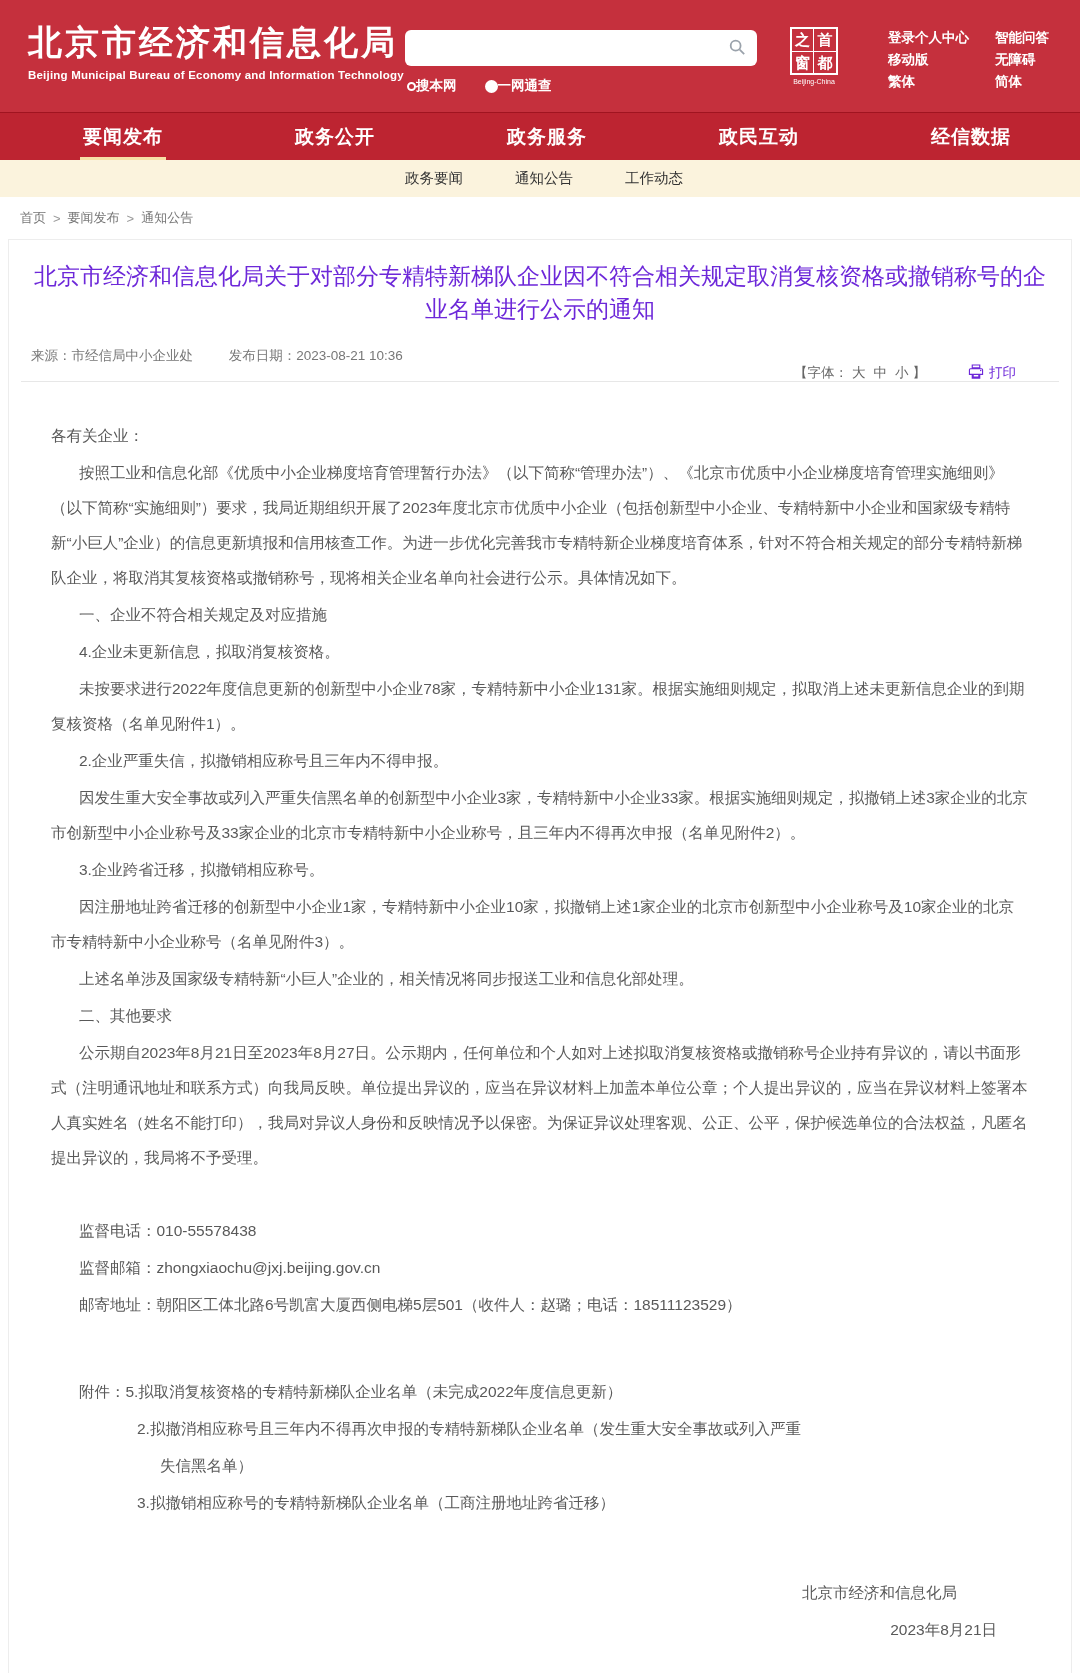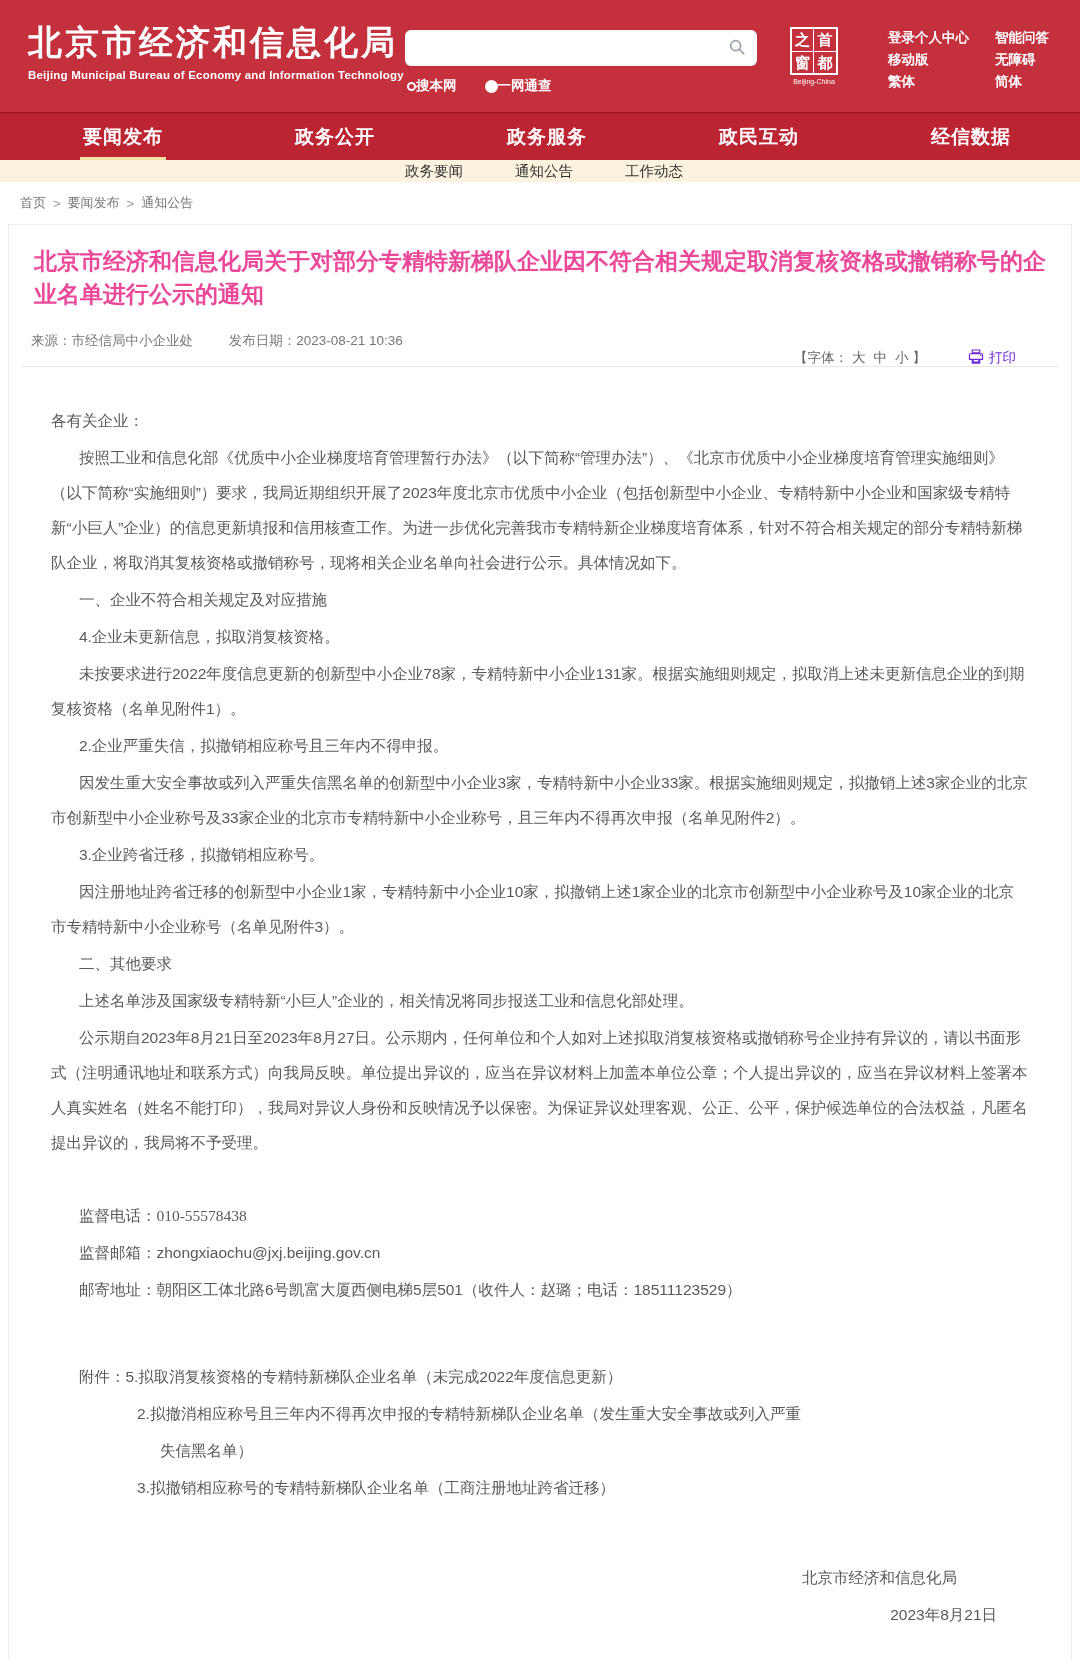--- a/index.html
+++ b/index.html
@@ -27,39 +27,39 @@
   .cw-cell:nth-child(1), .cw-cell:nth-child(3) { border-right:1px solid #fff; }
   .cw-caption { font-size:7px; margin-top:3px; letter-spacing:0; }
   .quick-links { position:absolute; left:888px; top:27px; display:flex; gap:26px; }
   .ql-col { display:flex; flex-direction:column; }
   .ql-item { color:#fff; font-size:13.5px; font-weight:bold; line-height:22px; cursor:pointer; white-space:nowrap; }
   
   .main-nav { height:48px; background:#bd2431; border-top:1px solid #a01420; display:flex; justify-content:space-between; align-items:stretch; padding:0 69px 0 83px; }
   .nav-item { position:relative; display:flex; align-items:center; color:#fff; font-size:19px; font-weight:bold; letter-spacing:1px; cursor:pointer; }
   .nav-item.active::after { content:""; position:absolute; left:50%; transform:translateX(-50%); bottom:0; width:86px; height:3px; background:#f7dfa6; }
   
-  .sub-nav { height:22px; background:#fbf3dd; display:flex; align-items:center; padding-left:405px; gap:52px; }
+  .sub-nav { height:37px; background:#fbf3dd; display:flex; align-items:center; padding-left:405px; gap:52px; }
   .subnav-item { font-size:14.5px; color:#333; cursor:pointer; }
   
   .breadcrumb { padding:12px 8px 8px 20px; font-size:13px; color:#999; display:flex; gap:7px; align-items:center; }
   .crumb { color:#777; cursor:pointer; }
   
   .card { margin:4px 8px 0; height:1436px; border:1px solid #ededed; border-bottom:none; overflow:hidden; background:#fff; }
-  .doc-title { margin:20px auto 0; width:1012px; text-align:left; font-size:23px; font-weight:bold; color:#ec4899; line-height:33px; }
+  .doc-title { margin:20px auto 0; width:1012px; text-align:center; font-size:23px; font-weight:normal; color:#6d28d9; line-height:33px; }
   .meta { position:relative; margin-top:16px; height:30px; font-size:13.5px; color:#777; }
   .meta-left { position:absolute; left:22px; top:5px; }
   .meta-date { margin-left:32px; }
   .meta-right { position:absolute; right:55px; top:22px; display:flex; align-items:center; color:#666; }
   .font-size-opt { margin:0 4px; cursor:pointer; }
   .print-btn { display:flex; align-items:flex-end; gap:5px; margin-left:42px; cursor:pointer; color:#6d28d9; background:none; border:none; font-size:13.5px; }
   .meta-divider { border-bottom:1px solid #e7e7e7; margin:9px 12px 0; }
   .article-body { padding:34px 42px 0; font-size:15.5px; color:#595959; line-height:35px; }
   .article-body p { margin:2px 0; }
   .indent { text-indent:1.8em; }
-  .gap-contact { margin-top:38px !important;font-family:Liberation Serif, serif; }
+  .gap-contact { margin-top:38px !important; }
   .gap-attach { margin-top:52px !important; }
   .attach-cont { padding-left:86px; }
   .attach-cont2 { padding-left:109px; }
   .signature { margin-top:55px; text-align:right; }
   .signature .sig-org { padding-right:72px; }
   .signature .sig-date { padding-right:32px; }
 </style>
 </head>
 <body>
 
@@ -168,22 +168,22 @@
   <article class="article-body">
     <p>各有关企业：</p>
     <p class="indent">按照工业和信息化部《优质中小企业梯度培育管理暂行办法》（以下简称“管理办法”）、《北京市优质中小企业梯度培育管理实施细则》（以下简称“实施细则”）要求，我局近期组织开展了2023年度北京市优质中小企业（包括创新型中小企业、专精特新中小企业和国家级专精特新“小巨人”企业）的信息更新填报和信用核查工作。为进一步优化完善我市专精特新企业梯度培育体系，针对不符合相关规定的部分专精特新梯队企业，将取消其复核资格或撤销称号，现将相关企业名单向社会进行公示。具体情况如下。</p>
     <p class="indent">一、企业不符合相关规定及对应措施</p>
     <p class="indent">4.企业未更新信息，拟取消复核资格。</p>
     <p class="indent">未按要求进行2022年度信息更新的创新型中小企业78家，专精特新中小企业131家。根据实施细则规定，拟取消上述未更新信息企业的到期复核资格（名单见附件1）。</p>
     <p class="indent">2.企业严重失信，拟撤销相应称号且三年内不得申报。</p>
     <p class="indent">因发生重大安全事故或列入严重失信黑名单的创新型中小企业3家，专精特新中小企业33家。根据实施细则规定，拟撤销上述3家企业的北京市创新型中小企业称号及33家企业的北京市专精特新中小企业称号，且三年内不得再次申报（名单见附件2）。</p>
     <p class="indent">3.企业跨省迁移，拟撤销相应称号。</p>
     <p class="indent">因注册地址跨省迁移的创新型中小企业1家，专精特新中小企业10家，拟撤销上述1家企业的北京市创新型中小企业称号及10家企业的北京市专精特新中小企业称号（名单见附件3）。</p>
+    <p class="indent">上述名单涉及国家级专精特新“小巨人”企业的，相关情况将同步报送工业和信息化部处理。</p>
     <p class="indent">二、其他要求</p>
-    <p class="indent">上述名单涉及国家级专精特新“小巨人”企业的，相关情况将同步报送工业和信息化部处理。</p>
     <p class="indent">公示期自2023年8月21日至2023年8月27日。公示期内，任何单位和个人如对上述拟取消复核资格或撤销称号企业持有异议的，请以书面形式（注明通讯地址和联系方式）向我局反映。单位提出异议的，应当在异议材料上加盖本单位公章；个人提出异议的，应当在异议材料上签署本人真实姓名（姓名不能打印），我局对异议人身份和反映情况予以保密。为保证异议处理客观、公正、公平，保护候选单位的合法权益，凡匿名提出异议的，我局将不予受理。</p>
 
     <p class="indent gap-contact">监督电话：010-55578438</p>
     <p class="indent">监督邮箱：zhongxiaochu@jxj.beijing.gov.cn</p>
     <p class="indent">邮寄地址：朝阳区工体北路6号凯富大厦西侧电梯5层501（收件人：赵璐；电话：18511123529）</p>
 
     <p class="indent gap-attach">附件：5.拟取消复核资格的专精特新梯队企业名单（未完成2022年度信息更新）</p>
     <p class="attach-cont">2.拟撤消相应称号且三年内不得再次申报的专精特新梯队企业名单（发生重大安全事故或列入严重</p>
     <p class="attach-cont2">失信黑名单）</p>
     <p class="attach-cont">3.拟撤销相应称号的专精特新梯队企业名单（工商注册地址跨省迁移）</p>

